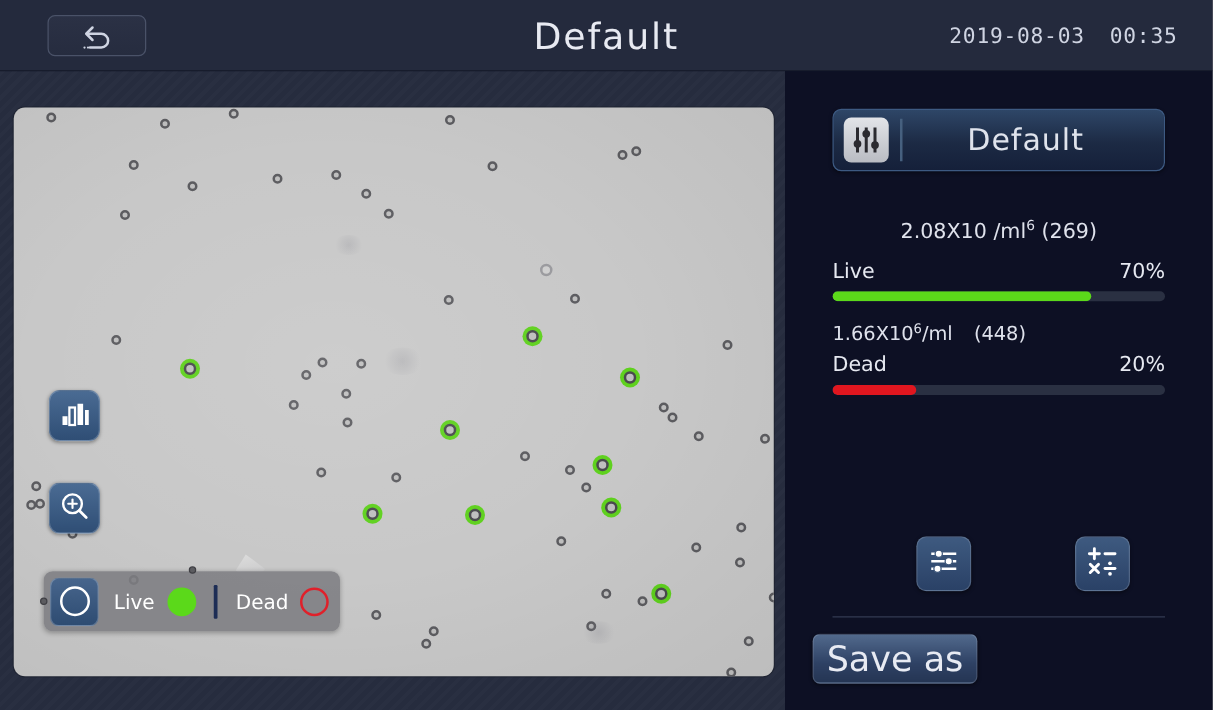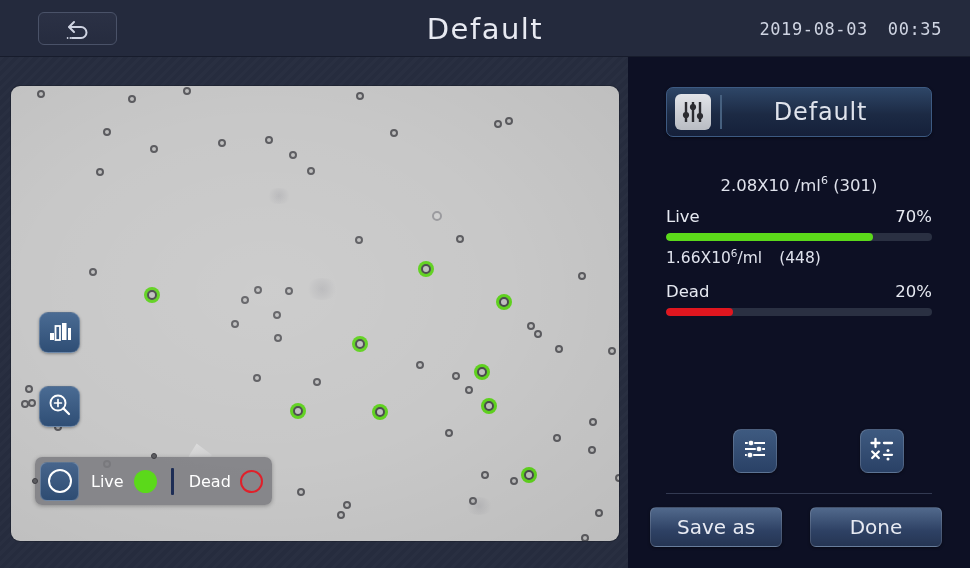--- a/index.html
+++ b/index.html
@@ -181,21 +181,21 @@
   #metric-dead { top:225px; }
   .metric-head { display:flex; justify-content:space-between; align-items:baseline; }
   .metric-name { color:#e6e9f1; font-size:16.5px; }
   .metric-pct  { color:#e6e9f1; font-size:16.5px; }
   .metric-bar {
     margin-top:7px; height:8px; border-radius:4px;
     background:#2a3042; overflow:hidden;
   }
   .metric-fill { height:100%; border-radius:4px; }
   .metric-sub {
-    margin-top:6px; color:#dfe2ec; font-size:15.5px;
+    margin-top:16px; color:#dfe2ec; font-size:15.5px;
   }
   .metric-sub sup { font-size:10.5px; }
   .metric-sub .count { margin-left:12px; }
 
   #icon-row { position:absolute; left:38px; top:372px; width:266px; height:44px; }
   .sq-icon-btn {
     position:absolute; width:44px; height:44px; border-radius:8px;
     background:linear-gradient(180deg,#3e5a80 0%, #2a4166 100%);
     border:1px solid rgba(255,255,255,0.16);
     display:flex; align-items:center; justify-content:center;
@@ -208,21 +208,21 @@
   #panel-divider {
     position:absolute; left:38px; top:436px; width:266px; height:1px;
     background:#333a52;
   }
   #action-row { position:absolute; left:22px; top:450px; width:300px; height:40px; }
   .action-btn {
     position:absolute; top:0; height:40px;
     border-radius:6px;
     background:linear-gradient(180deg,#51698c 0%, #2e4164 60%, #253553 100%);
     border:1px solid rgba(255,255,255,0.14);
-    color:#e8ebf3; font-size:20px;
+    color:#e8ebf3; font-size:28px;
     display:flex; align-items:center; justify-content:center;
     cursor:pointer;
     box-shadow:0 1px 3px rgba(0,0,0,0.45);
   }
   #btn-save-as { left:0px; width:132px; }
   #btn-done { left:160px; width:132px; }
 </style>
 </head>
 <body>
 
@@ -368,21 +368,21 @@
           <circle cx="13" cy="8" r="3.1" fill="#2b2b30"></circle>
           <circle cx="20" cy="17" r="3.1" fill="#2b2b30"></circle>
         </svg>
       </span>
       <span id="preset-sep"></span>
       <span id="preset-label">Default</span>
     </div>
 
     <div id="total-value">
       <span>2.08X10 /ml</span><sup>6</sup>
-      <span>(301)</span>
+      <span>(269)</span>
     </div>
 
     <div id="metric-live" class="metric">
       <div class="metric-head">
         <span class="metric-name">Live</span>
         <span class="metric-pct">70%</span>
       </div>
       <div class="metric-bar">
         <div class="metric-fill" id="fill-live" style="width: 78%; background: rgb(91, 217, 26);"></div>
       </div>
@@ -430,17 +430,16 @@
             <circle cx="20" cy="23" r="1.5" fill="#ffffff"></circle>
           </svg>
         </span>
       </div>
     </div>
 
     <div id="panel-divider"></div>
 
     <div id="action-row">
       <div id="btn-save-as" class="action-btn">Save as</div>
-      <div id="btn-done" class="action-btn">Done</div>
     </div>
 
   </div>
 </div>
 
 </body></html>

